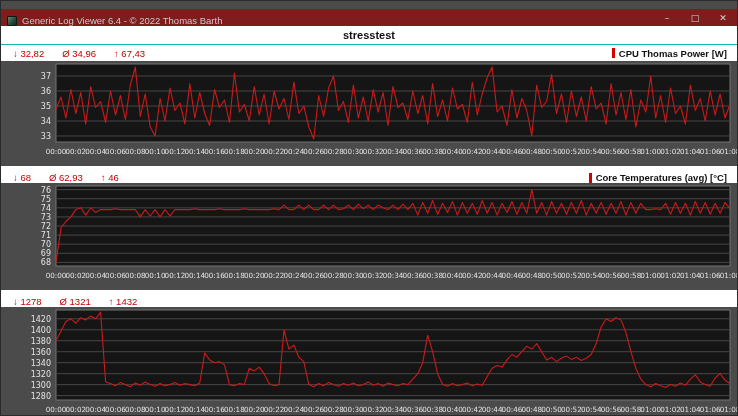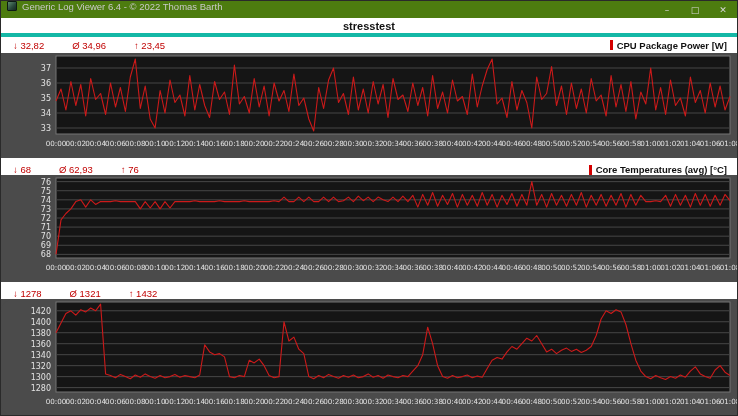--- a/index.html
+++ b/index.html
@@ -6,49 +6,50 @@
   *{box-sizing:border-box;}
   .window{
     width:738px;height:416px;
     background:#4b4b4b;
     font-family:"Liberation Sans","DejaVu Sans",sans-serif;
     display:flex;flex-direction:column;overflow:hidden;
     border:1px solid #2a2a2a;
   }
   
   .titlebar{
-    height:17px;background:#4d7c0f;color:#c9c9c9;
-    display:flex;align-items:flex-start;flex:0 0 17px;
+    height:17px;background:#7f1d1d;color:#c9c9c9;
+    display:flex;align-items:flex-end;flex:0 0 17px;
     font-size:9.5px;
+    margin-top:8px;
   }
   .app-icon{
     width:10px;height:10px;margin:0 5px 0 6px;border-radius:1px;
     background:linear-gradient(135deg,#5d8a6f 0%,#27453a 60%,#16281f 100%);
     border:1px solid #0d1a14;flex:0 0 10px;
   }
   .titlebar-title{flex:1 1 auto;white-space:nowrap;overflow:hidden;}
   .win-controls{display:flex;align-items:center;height:100%;}
   .win-btn{
     width:28px;height:100%;display:flex;align-items:center;justify-content:center;
     color:#d6d6d6;font-size:9px;cursor:default;font-family:"DejaVu Sans",sans-serif;
   }
   
   .header{
-    height:19px;flex:0 0 19px;background:#ffffff;border-bottom:4px solid #14b8a6;
+    height:19px;flex:0 0 19px;background:#ffffff;border-bottom:1px solid #14b8a6;
     display:flex;align-items:center;justify-content:center;
   }
   .header-title{font-size:11px;font-weight:bold;color:#111;}
   
   .strip{
     background:#ffffff;display:flex;align-items:center;justify-content:space-between;
     padding:0 10px 0 12px;
   }
   .strip-1{height:16px;flex:0 0 16px;}
   .strip-2,.strip-3{height:17px;flex:0 0 17px;align-items:flex-end;}
-  .stats{display:flex;gap:28px;font-size:9.5px;color:#c00000;white-space:nowrap;}
+  .stats{display:flex;gap:18px;font-size:9.5px;color:#c00000;white-space:nowrap;}
   .chart-label{display:flex;align-items:center;font-size:9.5px;font-weight:bold;color:#111;white-space:nowrap;}
   .redbar{display:inline-block;width:3px;height:10px;background:#d40000;margin-right:4px;}
   
   .panel{background:#4b4b4b;position:relative;}
   .panel-1{height:105px;flex:0 0 105px;}
   .panel-2{height:107px;flex:0 0 107px;}
   .panel-3{height:117px;flex:0 0 117px;border-radius:13px;}
   .panel svg{display:block;}
 </style>
 </head>
@@ -67,25 +68,25 @@
   </div>
 
   <div class="header">
     <span class="header-title">stresstest</span>
   </div>
 
   <div class="strip strip-1">
     <div class="stats">
       <span>↓ 32,82</span>
       <span>Ø 34,96</span>
-      <span>↑ 23,45</span>
+      <span>↑ 67,43</span>
     </div>
     <div class="chart-label">
       <span class="redbar"></span>
-      <span>CPU Package Power [W]</span>
+      <span>CPU Thomas Power [W]</span>
     </div>
   </div>
   <div class="panel panel-1">
     <svg width="736" height="105" viewBox="0 0 736 105">
         <rect x="55" y="3" width="674" height="78" fill="#151515" stroke="#757575" stroke-width="1"></rect>
         <line x1="56" y1="14.999999999999968" x2="728" y2="14.999999999999968" stroke="#474747" stroke-width="1"></line>
         <text x="50" y="17.999999999999968" text-anchor="end" fill="#e2e2e2" font-size="8" font-family="&quot;DejaVu Sans&quot;,sans-serif">37</text>
         <line x1="56" y1="29.99999999999998" x2="728" y2="29.99999999999998" stroke="#474747" stroke-width="1"></line>
         <text x="50" y="32.99999999999998" text-anchor="end" fill="#e2e2e2" font-size="8" font-family="&quot;DejaVu Sans&quot;,sans-serif">36</text>
         <line x1="56" y1="44.999999999999986" x2="728" y2="44.999999999999986" stroke="#474747" stroke-width="1"></line>
@@ -130,21 +131,21 @@
         <text x="709.1764705882352" y="93" text-anchor="middle" fill="#e2e2e2" font-size="7.2" font-family="&quot;DejaVu Sans&quot;,sans-serif">01:06</text>
         <text x="729" y="93" text-anchor="middle" fill="#e2e2e2" font-size="7.2" font-family="&quot;DejaVu Sans&quot;,sans-serif">01:08</text>
         <polyline points="55.0,48.0 60.0,36.0 64.9,57.0 69.9,28.5 74.8,52.5 79.8,31.5 84.7,63.0 89.7,25.5 94.6,46.5 99.6,40.5 104.6,61.5 109.5,30.0 114.5,54.0 119.4,34.5 124.4,58.5 129.3,24.0 134.3,6.0 139.3,55.5 144.2,33.0 149.2,66.0 154.1,75.0 159.1,37.5 164.0,60.0 169.0,27.0 173.9,49.5 178.9,42.0 183.9,63.0 188.8,22.5 193.8,57.0 198.7,31.5 203.7,52.5 208.6,64.5 213.6,28.5 218.5,46.5 223.5,39.0 228.5,61.5 233.4,12.0 238.4,51.0 243.3,43.5 248.3,60.0 253.2,25.5 258.2,54.0 263.1,33.0 268.1,63.0 273.1,30.0 278.0,48.0 283.0,37.5 287.9,58.5 292.9,21.0 297.8,52.5 302.8,45.0 307.8,66.0 312.7,78.0 317.7,34.5 322.6,55.5 327.6,27.0 332.5,15.0 337.5,49.5 342.4,40.5 347.4,61.5 352.4,24.0 357.3,57.0 362.3,36.0 367.2,60.0 372.2,28.5 377.1,51.0 382.1,31.5 387.0,64.5 392.0,25.5 397.0,46.5 401.9,42.0 406.9,58.5 411.8,30.0 416.8,52.5 421.7,34.5 426.7,63.0 431.6,22.5 436.6,55.5 441.6,39.0 446.5,60.0 451.5,27.0 456.4,48.0 461.4,43.5 466.3,61.5 471.3,21.0 476.3,54.0 481.2,33.0 486.2,16.5 491.1,6.0 496.1,51.0 501.0,45.0 506.0,64.5 510.9,28.5 515.9,57.0 520.9,37.5 525.8,49.5 530.8,75.0 535.7,24.0 540.7,46.5 545.6,40.5 550.6,13.5 555.5,52.5 560.5,33.0 565.5,61.5 570.4,30.0 575.4,55.5 580.3,36.0 585.3,60.0 590.2,25.5 595.2,48.0 600.1,42.0 605.1,63.0 610.1,22.5 615.0,54.0 620.0,31.5 624.9,58.5 629.9,28.5 634.8,66.0 639.8,39.0 644.8,51.0 649.7,15.0 654.7,57.0 659.6,34.5 664.6,61.5 669.5,27.0 674.5,52.5 679.4,45.0 684.4,63.0 689.4,24.0 694.3,49.5 699.3,37.5 704.2,60.0 709.2,30.0 714.1,54.0 719.1,33.0 724.0,57.0 729.0,43.5" fill="none" stroke="#cc1a1a" stroke-width="1.1" stroke-linejoin="round"></polyline>
       </svg>
   </div>
 
   <div class="strip strip-2">
     <div class="stats">
       <span>↓ 68</span>
       <span>Ø 62,93</span>
-      <span>↑ 76</span>
+      <span>↑ 46</span>
     </div>
     <div class="chart-label">
       <span class="redbar"></span>
       <span>Core Temperatures (avg) [°C]</span>
     </div>
   </div>
   <div class="panel panel-2">
     <svg width="736" height="107" viewBox="0 0 736 107">
         <rect x="55" y="3" width="674" height="80" fill="#151515" stroke="#757575" stroke-width="1"></rect>
         <line x1="56" y1="6.636363636363683" x2="728" y2="6.636363636363683" stroke="#474747" stroke-width="1"></line>

